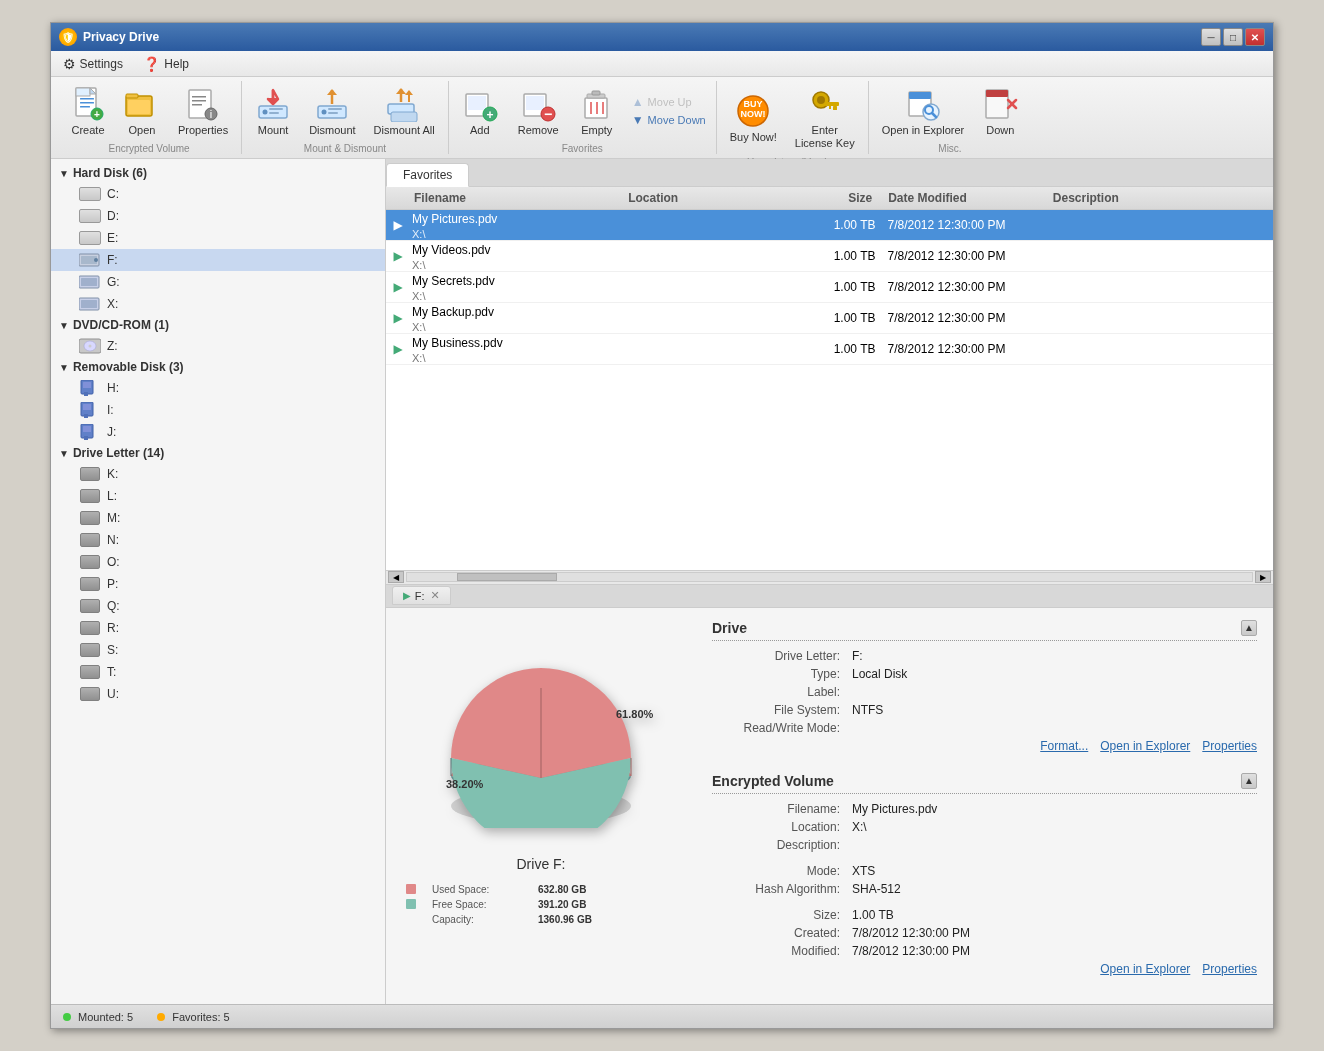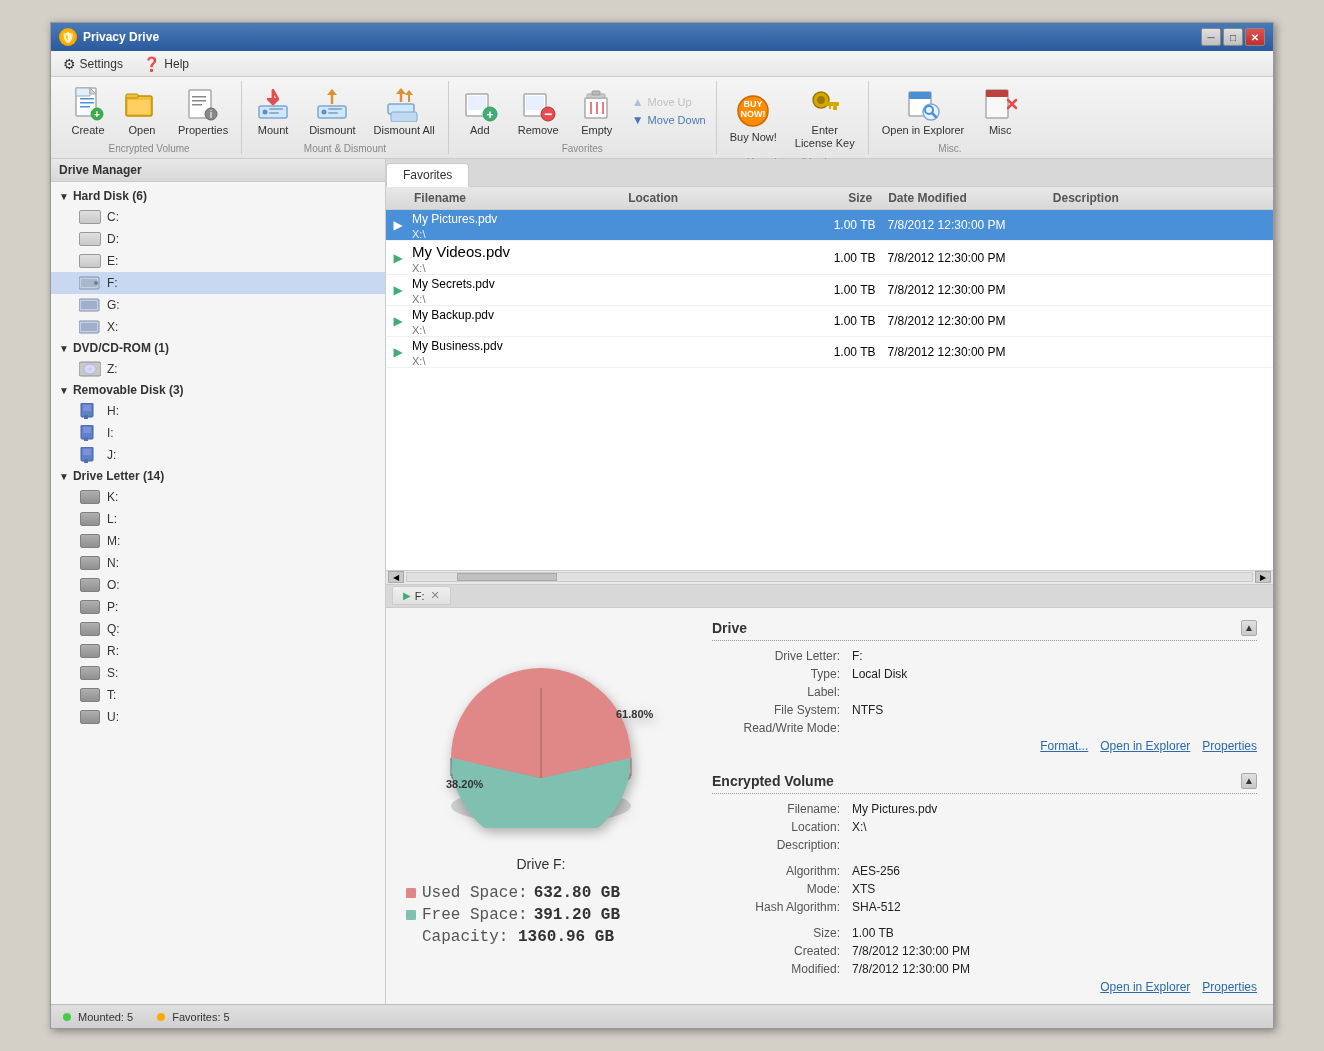--- a/index.html
+++ b/index.html
@@ -78,21 +78,21 @@
     .bottom-tab .close-sm { margin-left: 6px; color: #888; }
 
     
     .detail-panel { display: flex; background: #f5f5f5; flex: 1; overflow-y: auto; }
 
     
     .pie-area { width: 310px; padding: 20px; display: flex; flex-direction: column; align-items: center; }
     .pie-container { position: relative; width: 250px; height: 200px; }
     .drive-title { font-weight: normal; font-size: 14px; color: #333; margin-top: 28px; }
     .legend { margin-top: 12px; display: flex; flex-direction: column; gap: 4px; width: 100%; }
-    .legend-item { display: flex; align-items: center; gap: 6px; font-size: 16px; font-family: Liberation Mono, monospace; }
+    .legend-item { display: flex; align-items: center; gap: 16px; font-size: 10px; }
     .legend-dot { width: 10px; height: 10px; border-radius: 1px; }
     .legend-key { min-width: 90px; color: #555; }
     .legend-val { color: #333; font-weight: bold; }
 
     
     .info-panel { flex: 1; padding: 12px 16px; display: flex; flex-direction: column; gap: 0; }
     .section-title { font-size: 14px; font-weight: bold; color: #333; border-bottom: 1px dotted #999; padding-bottom: 4px; margin-bottom: 8px; display: flex; align-items: center; justify-content: space-between; }
     .section-collapse { width: 16px; height: 16px; background: linear-gradient(to bottom, #e0e0e0, #c8c8c8); border: 1px solid #aaa; border-radius: 2px; display: flex; align-items: center; justify-content: center; cursor: pointer; font-size: 10px; }
     .info-row { display: flex; margin-bottom: 4px; }
     .info-key { width: 140px; text-align: right; color: #555; font-size: 12px; padding-right: 12px; }
@@ -332,33 +332,30 @@
         </div>
         <div class="toolbar-btn">
           <div class="icon">
             <svg width="36" height="36" viewBox="0 0 36 36">
               <rect x="4" y="4" width="22" height="28" fill="#f8f8f8" stroke="#aaa" stroke-width="1.5" rx="1"></rect>
               <rect x="4" y="4" width="22" height="7" fill="#c04040" rx="1"></rect>
               <line x1="26" y1="14" x2="34" y2="22" stroke="#e05050" stroke-width="2.5" stroke-linecap="round"></line>
               <line x1="34" y1="14" x2="26" y2="22" stroke="#e05050" stroke-width="2.5" stroke-linecap="round"></line>
             </svg>
           </div>
-          <span class="label">Misc</span>
+          <span class="label">Down</span>
         </div>
       </div>
       <div class="toolbar-group-label" style="font-size:10px; color:#888; padding-bottom:2px;">Misc.</div>
     </div>
   </div>
 
   <div class="content-area">
 
     <div class="left-panel">
-      <div class="panel-header">
-        <span>Drive Manager</span>
-      </div>
       <div class="drive-tree">
 
         <div class="tree-section">
           <div class="tree-section-header">
             <span class="arrow">▼</span>
             <span>Hard Disk (6)</span>
           </div>
           <div class="tree-item">
             <div class="drive-icon">
                 <div class="icon-hdd"></div>
@@ -566,21 +563,21 @@
             </div>
             <div class="fav-cell location"></div>
             <div class="fav-cell size" style="padding: 4px 6px; text-align: right;">1.00 TB</div>
             <div class="fav-cell date" style="padding: 4px 6px;">7/8/2012 12:30:00 PM</div>
             <div class="fav-cell desc"></div>
           </div>
 
           <div class="fav-row">
             <div class="play-icon">▶</div>
             <div class="fav-filename-wrapper">
-              <div style="padding: 2px 6px; font-size: 15px;">My Videos.pdv</div>
+              <div style="padding: 2px 6px; font-size: 12px;">My Videos.pdv</div>
               <div style="padding: 0 6px; font-size: 11px; color: #777;">X:\</div>
             </div>
             <div class="fav-cell location"></div>
             <div class="fav-cell size" style="padding: 4px 6px; text-align: right;">1.00 TB</div>
             <div class="fav-cell date" style="padding: 4px 6px;">7/8/2012 12:30:00 PM</div>
             <div class="fav-cell desc"></div>
           </div>
 
           <div class="fav-row">
             <div class="play-icon">▶</div>
@@ -725,24 +722,20 @@
             <div class="info-row">
               <span class="info-key">Location:</span>
               <span class="info-val">X:\</span>
             </div>
             <div class="info-row">
               <span class="info-key">Description:</span>
               <span class="info-val"></span>
             </div>
             <div style="height: 8px;"></div>
             <div class="info-row">
-              <span class="info-key">Algorithm:</span>
-              <span class="info-val">AES-256</span>
-            </div>
-            <div class="info-row">
               <span class="info-key">Mode:</span>
               <span class="info-val">XTS</span>
             </div>
             <div class="info-row">
               <span class="info-key">Hash Algorithm:</span>
               <span class="info-val">SHA-512</span>
             </div>
             <div style="height: 8px;"></div>
             <div class="info-row">
               <span class="info-key">Size:</span>

